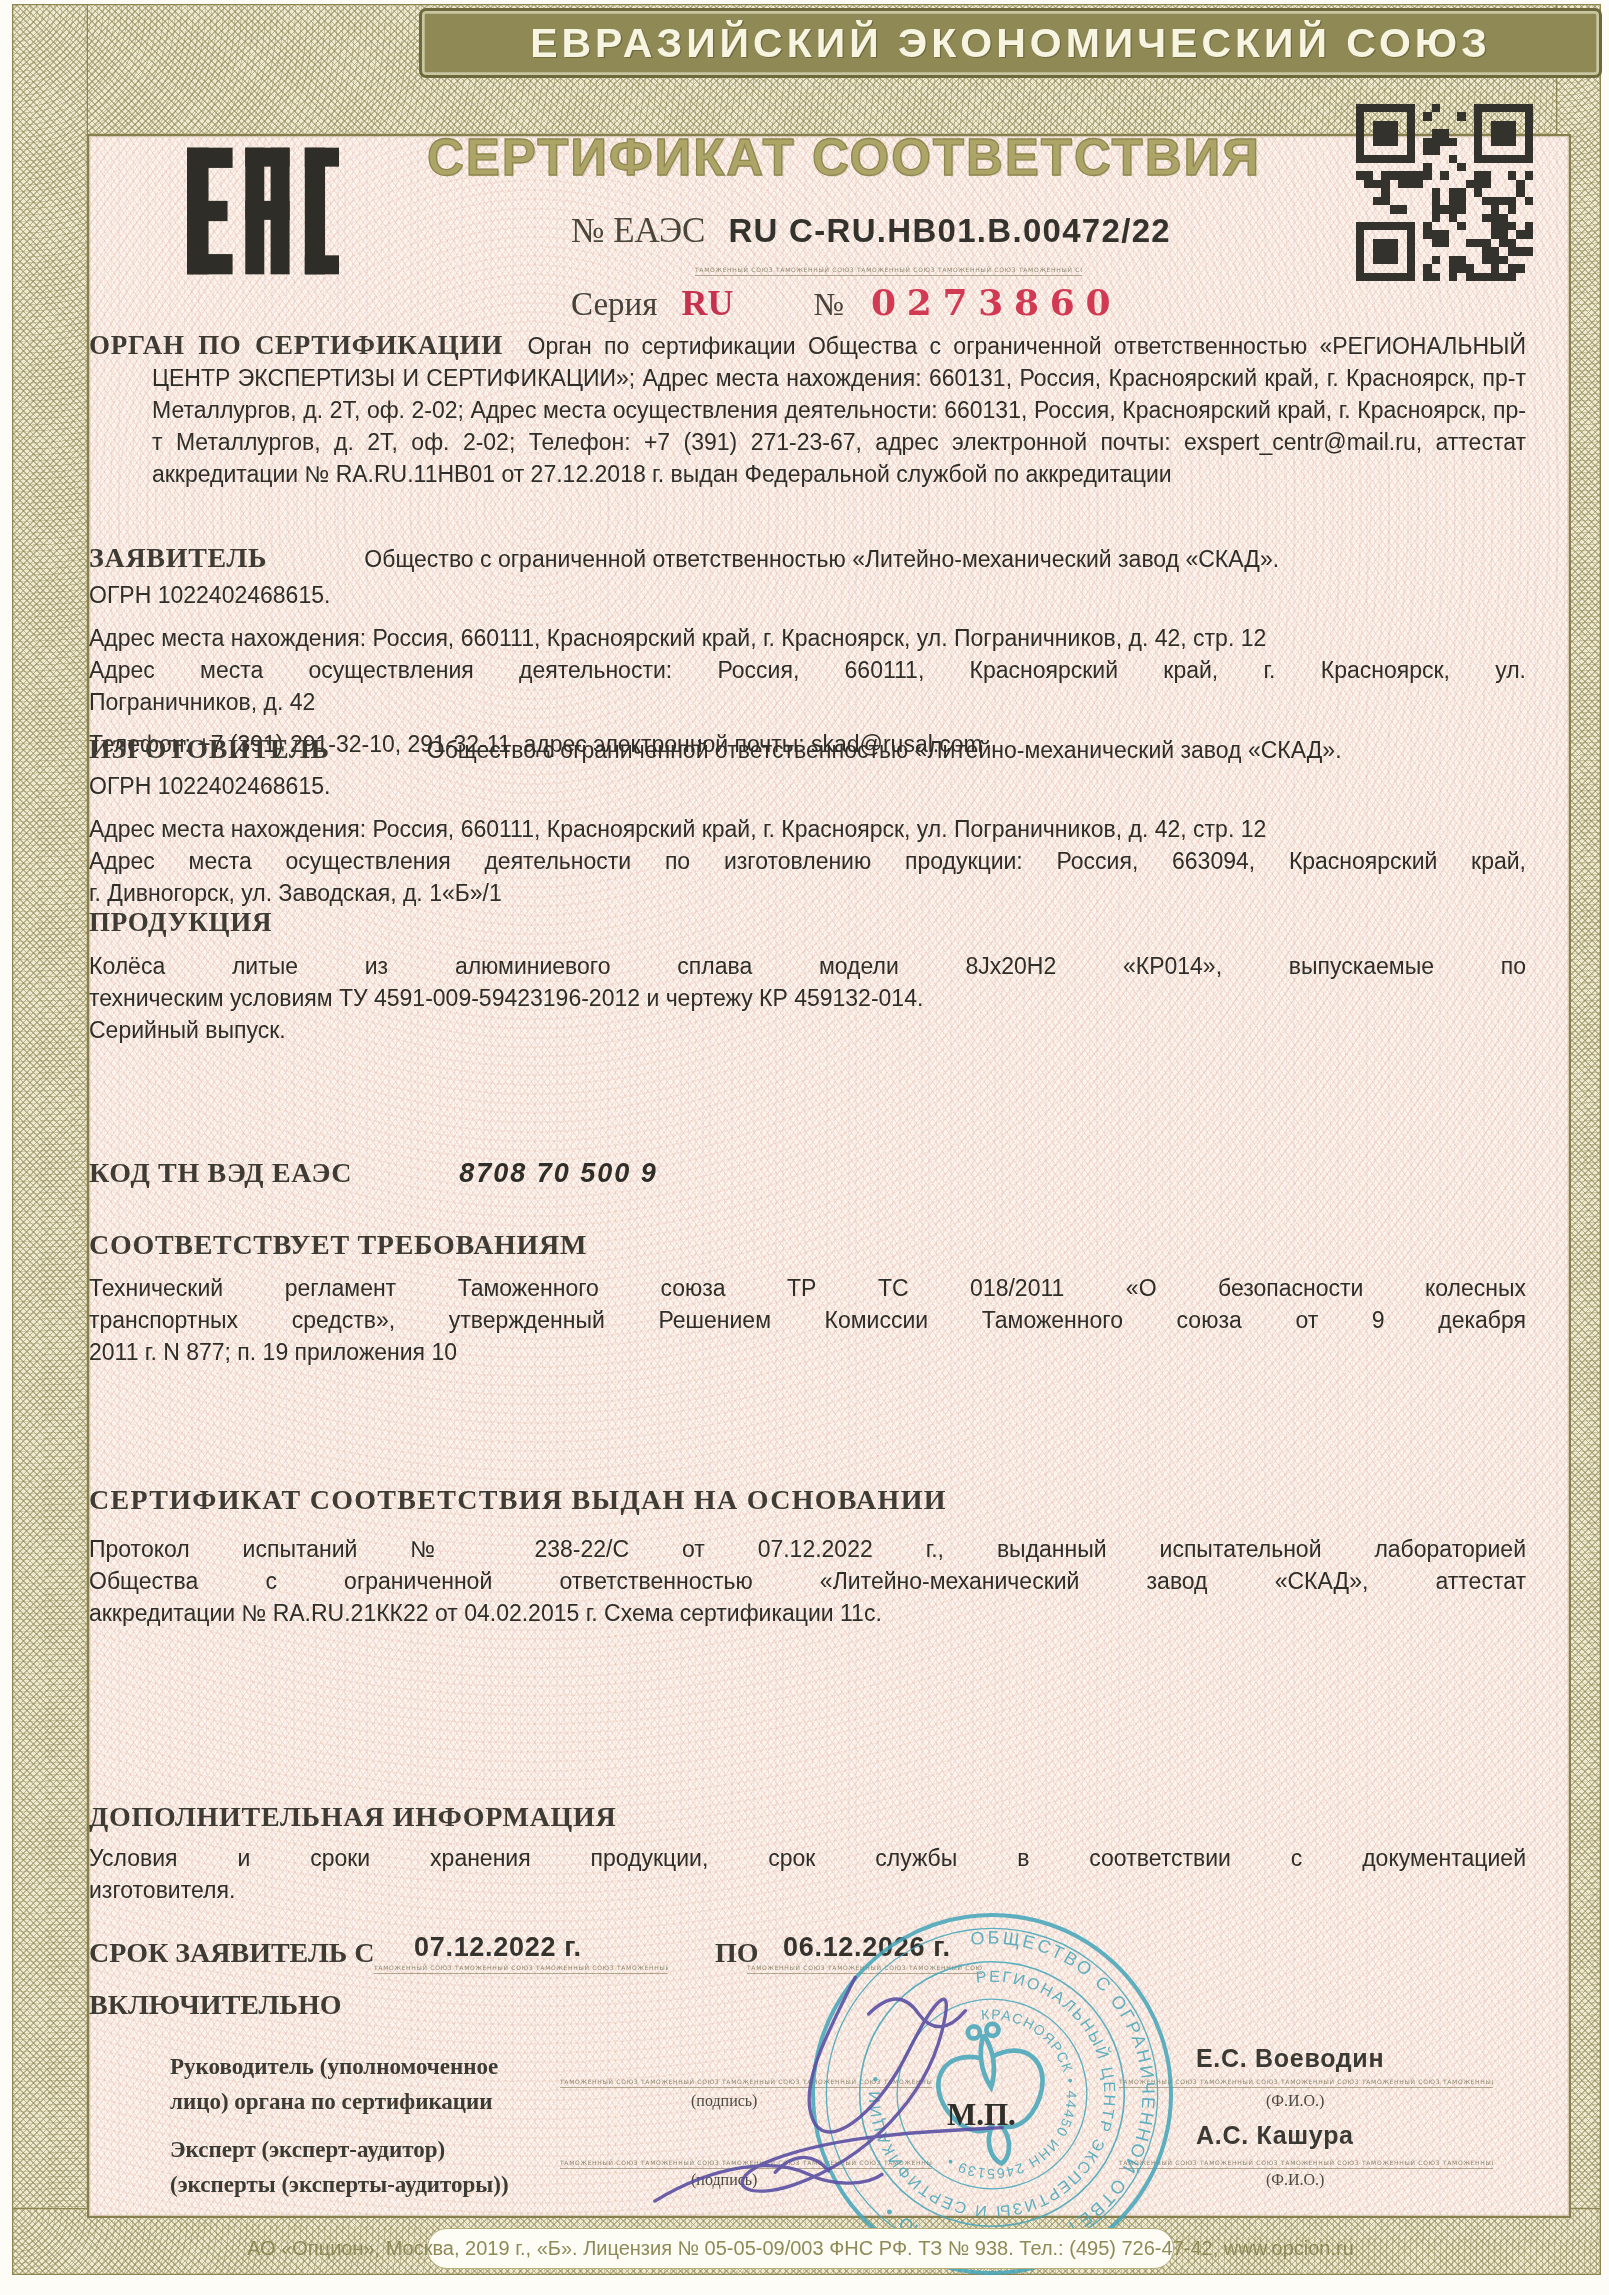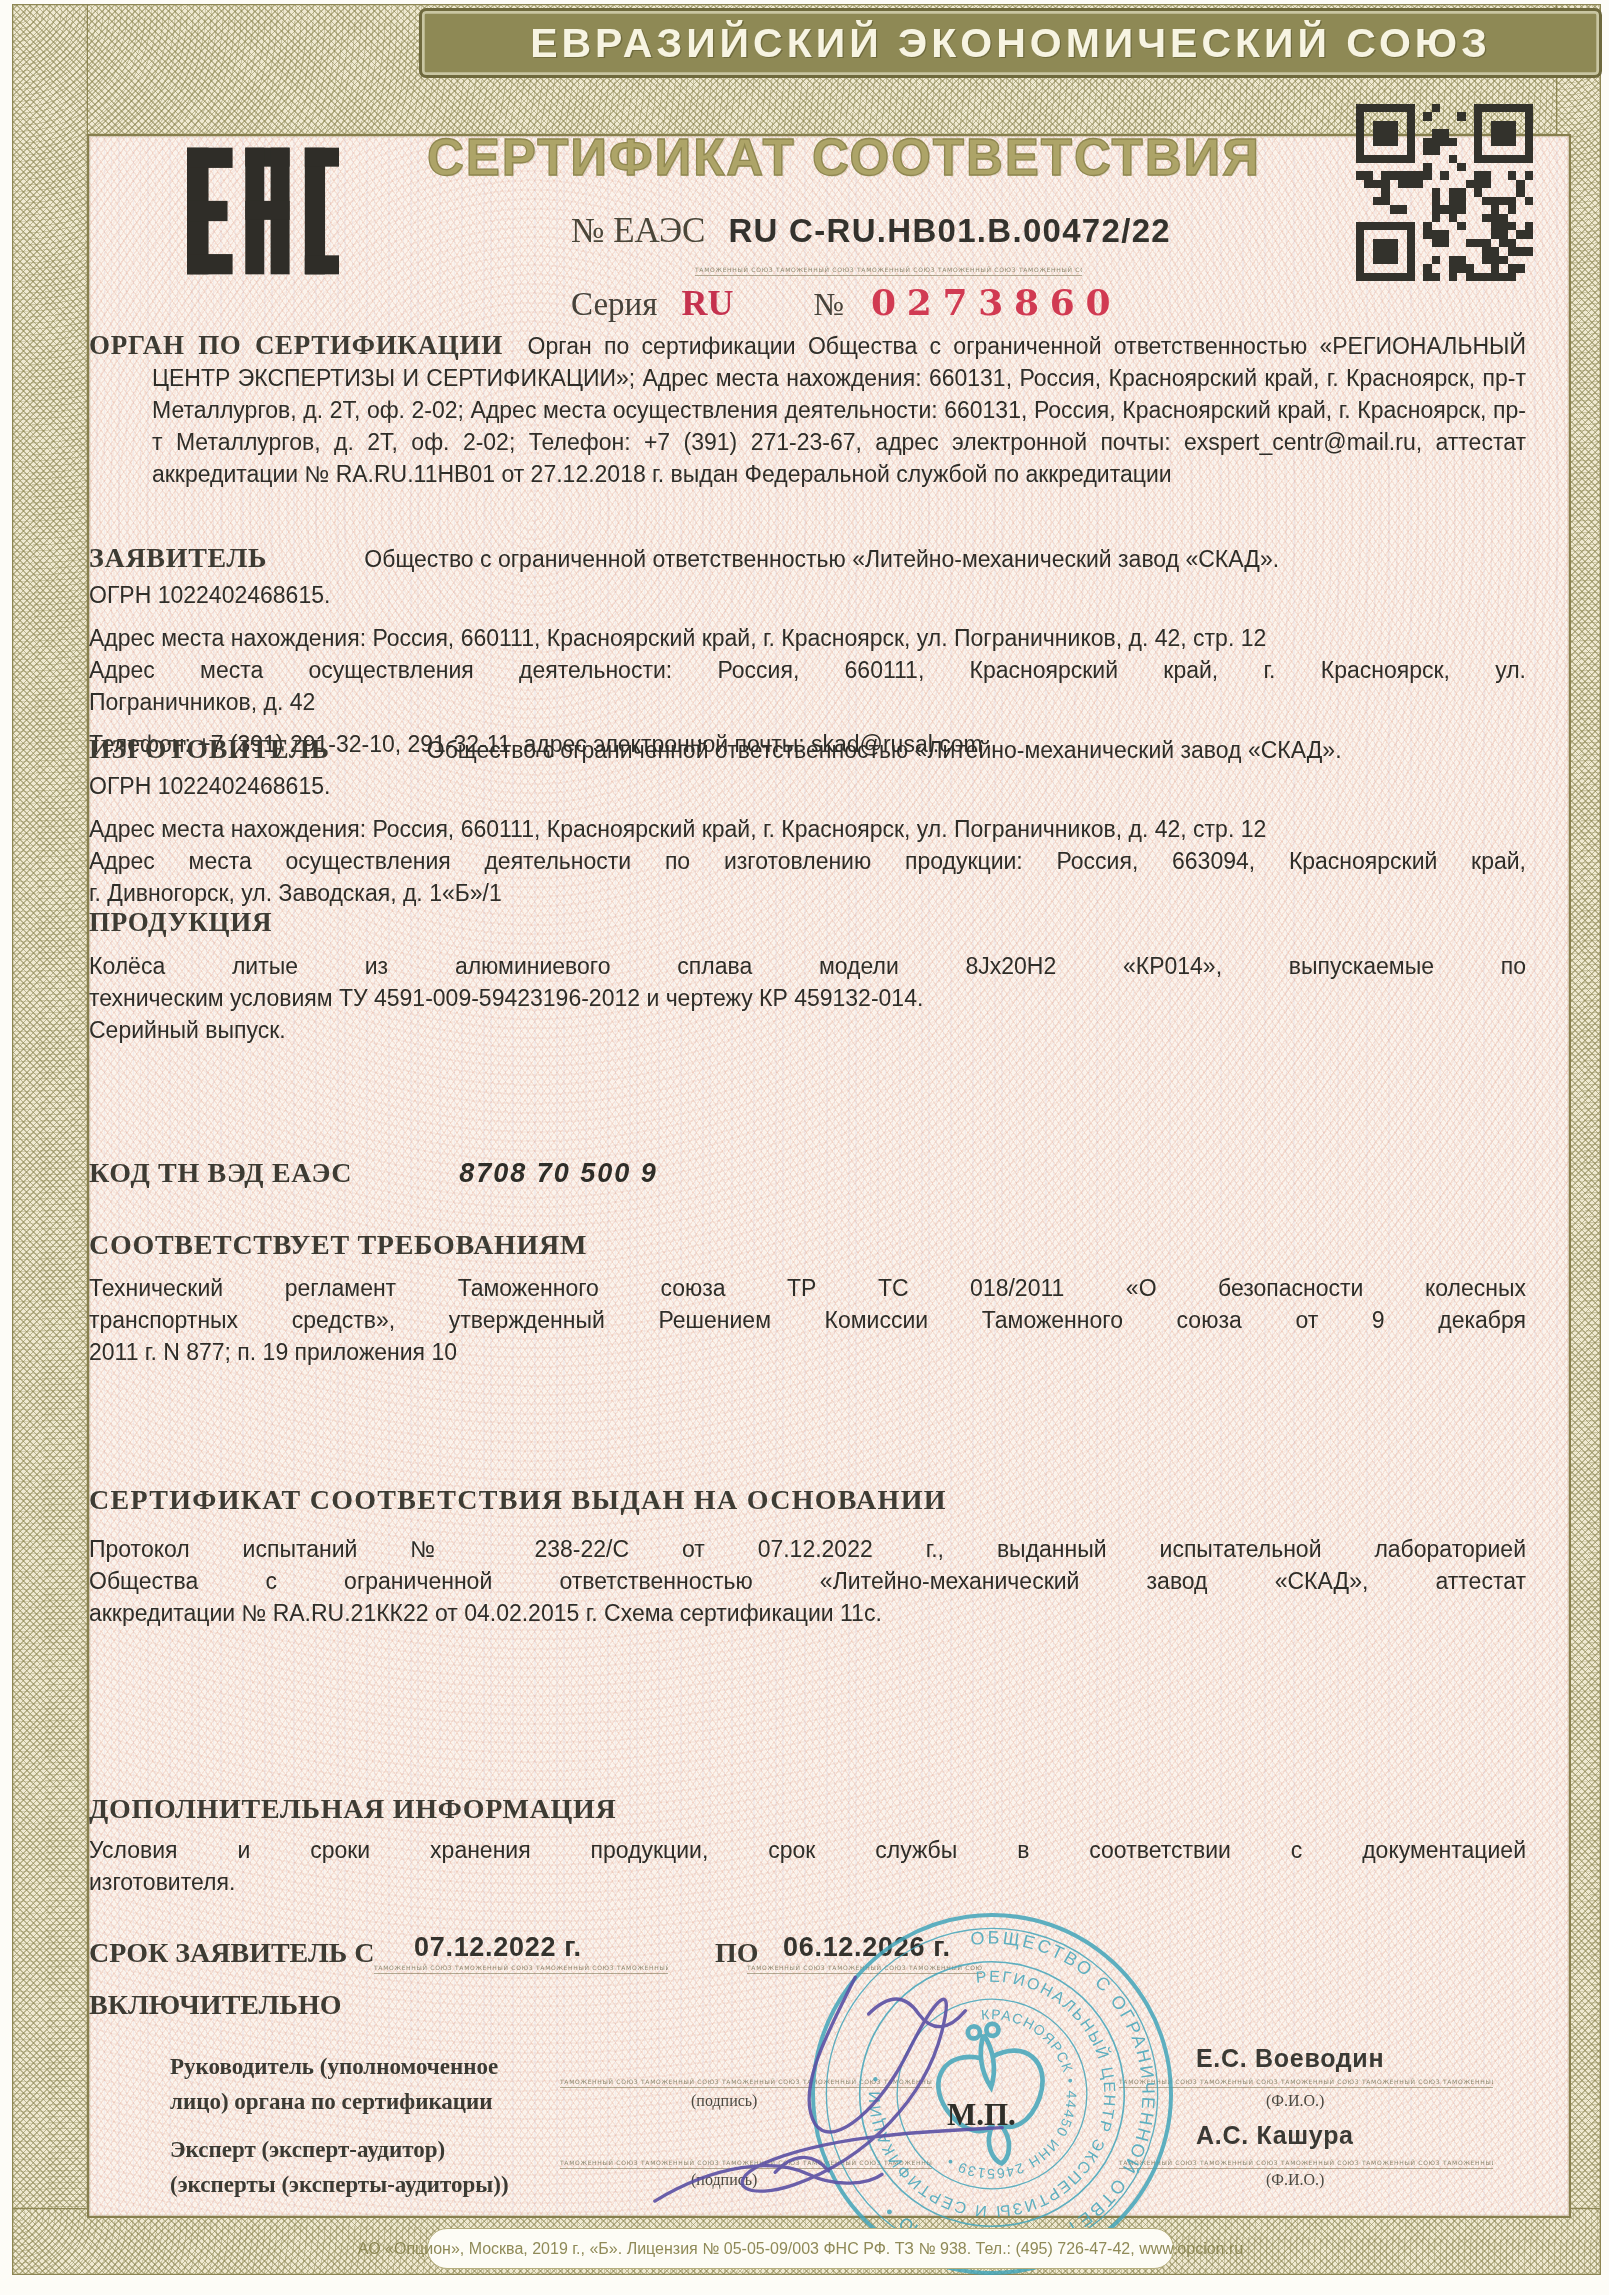--- a/index.html
+++ b/index.html
@@ -78,21 +78,21 @@
   
   .form-label{font-family:"Liberation Serif",serif;font-weight:bold;font-size:23px;color:#3b3a33;}
   .caption{font-family:"Liberation Serif",serif;font-size:16px;color:#4a4840;}
   .person-name{font-weight:bold;font-size:25px;color:#3a3934;letter-spacing:0.7px;}
   .mp{font-family:"Liberation Serif",serif;font-weight:bold;font-size:31px;color:#2f2e29;z-index:8;}
 
   
   .footer-band{left:427px;top:2228px;width:745px;height:39px;background:#fdfcf5;
     border:1.3px solid #b4ad7c;border-radius:20px;display:flex;align-items:center;justify-content:center;
     z-index:5;}
-  .footer-text{font-size:16px;color:#8f8a58;white-space:nowrap;}
+  .footer-text{font-size:20px;color:#8f8a58;white-space:nowrap;}
 
   .stamp{left:805px;top:1907px;width:374px;height:374px;z-index:5;opacity:.85;transform:rotate(-8deg);}
   .ink{left:401px;top:1937px;width:668px;height:301px;z-index:7;}
   .qr{left:1356px;top:104px;width:177px;height:177px;z-index:3;}
   .eac{left:187px;top:144px;width:152px;height:134px;z-index:3;}
 </style>
 </head>
 <body>
 
 <div class="page">
@@ -314,21 +314,21 @@
   <div class="sec" style="top:1484px;">
     <div class="sec-label" style="font-size:28px;letter-spacing:1.3px;">СЕРТИФИКАТ СООТВЕТСТВИЯ ВЫДАН НА ОСНОВАНИИ</div>
     <div style="margin-top:17.4px;">
       <div class="line spread">Протокол испытаний № 238-22/С от 07.12.2022 г., выданный испытательной лабораторией</div>
       <div class="line spread">Общества с ограниченной ответственностью «Литейно-механический завод «СКАД», аттестат</div>
       <div class="line">аккредитации № RA.RU.21КК22 от 04.02.2015 г. Схема сертификации 11с.</div>
     </div>
   </div>
 
   <div class="sec" style="top:1793px;">
-    <div class="sec-label" style="font-size:28px;">ДОПОЛНИТЕЛЬНАЯ ИНФОРМАЦИЯ</div>
+    <div class="sec-label" style="font-size:28px;margin-top:8px;">ДОПОЛНИТЕЛЬНАЯ ИНФОРМАЦИЯ</div>
     <div style="margin-top:9.4px;">
       <div class="line spread">Условия и сроки хранения продукции, срок службы в соответствии с документацией</div>
       <div class="line">изготовителя.</div>
     </div>
   </div>
 
   <div class="abs v-label" style="left:89px;top:1937px;">СРОК ЗАЯВИТЕЛЬ С</div>
   <div class="abs v-date" style="left:414px;top:1932px;">07.12.2022 г.</div>
   <div class="microline" style="left:374px;top:1964px;width:294px;">ТАМОЖЕННЫЙ СОЮЗ ТАМОЖЕННЫЙ СОЮЗ ТАМОЖЕННЫЙ СОЮЗ ТАМОЖЕННЫЙ СОЮЗ ТАМОЖЕННЫЙ СОЮЗ ТАМОЖЕННЫЙ СОЮЗ ТАМОЖЕННЫЙ СОЮЗ ТАМОЖЕННЫЙ СОЮЗ ТАМОЖЕННЫЙ СОЮЗ ТАМОЖЕННЫЙ СОЮЗ ТАМОЖЕННЫЙ СОЮЗ ТАМОЖЕННЫЙ СОЮЗ ТАМОЖЕННЫЙ СОЮЗ ТАМОЖЕННЫЙ СОЮЗ </div>
   <div class="abs v-label" style="left:715px;top:1937px;">ПО</div>

